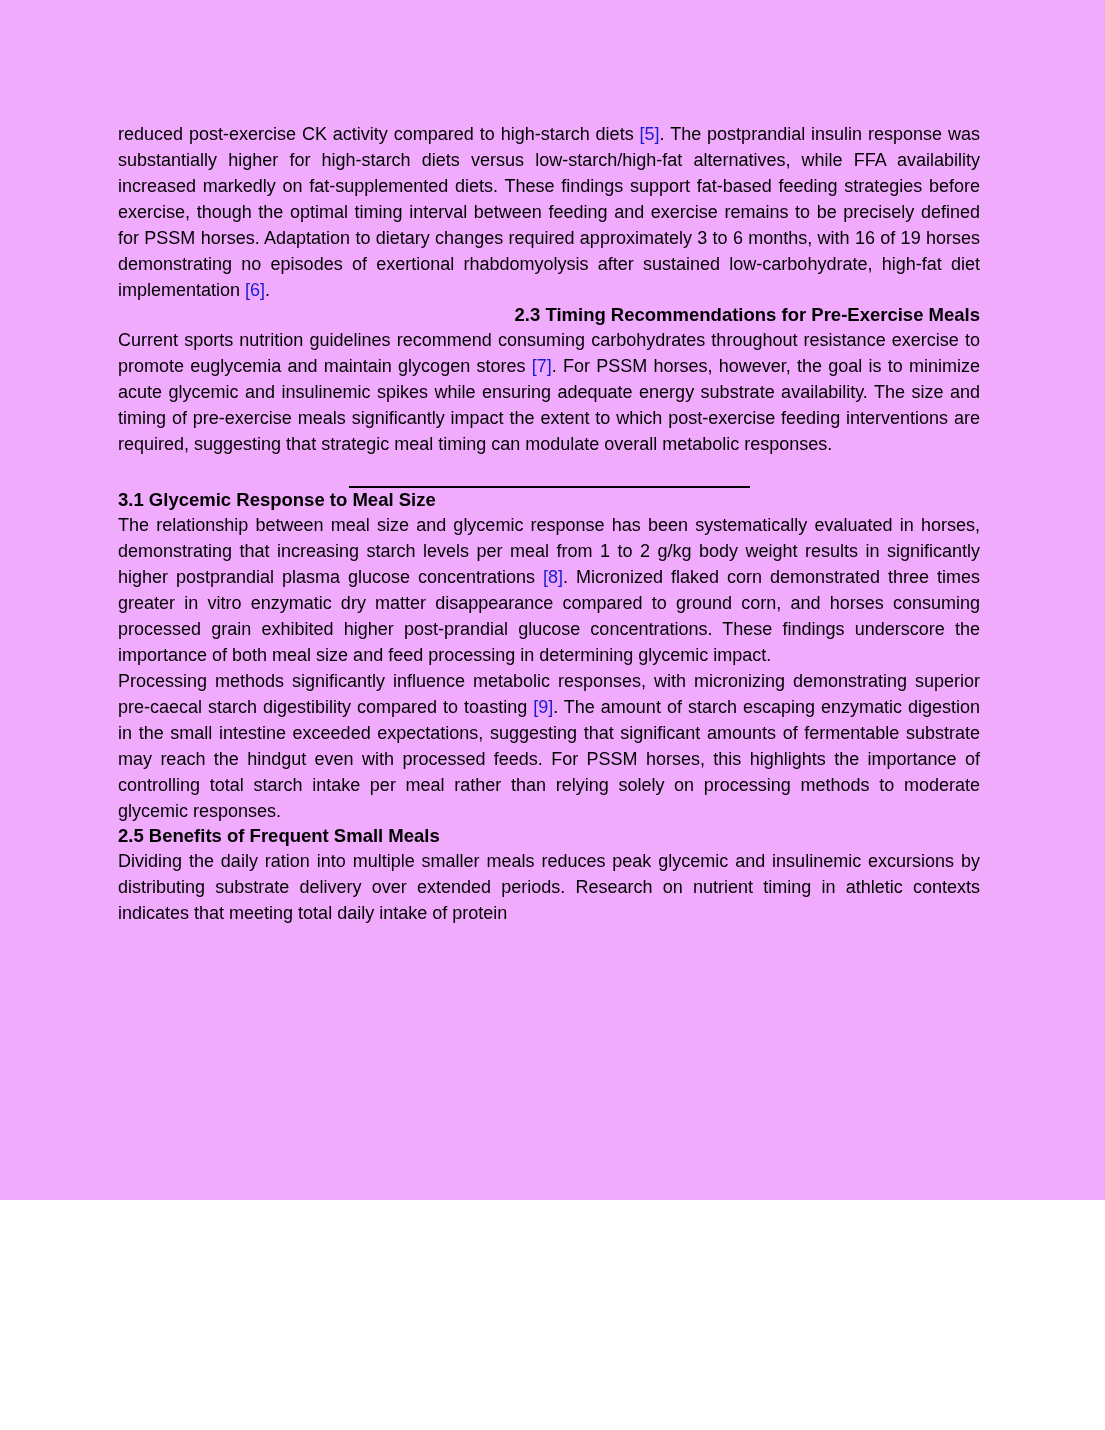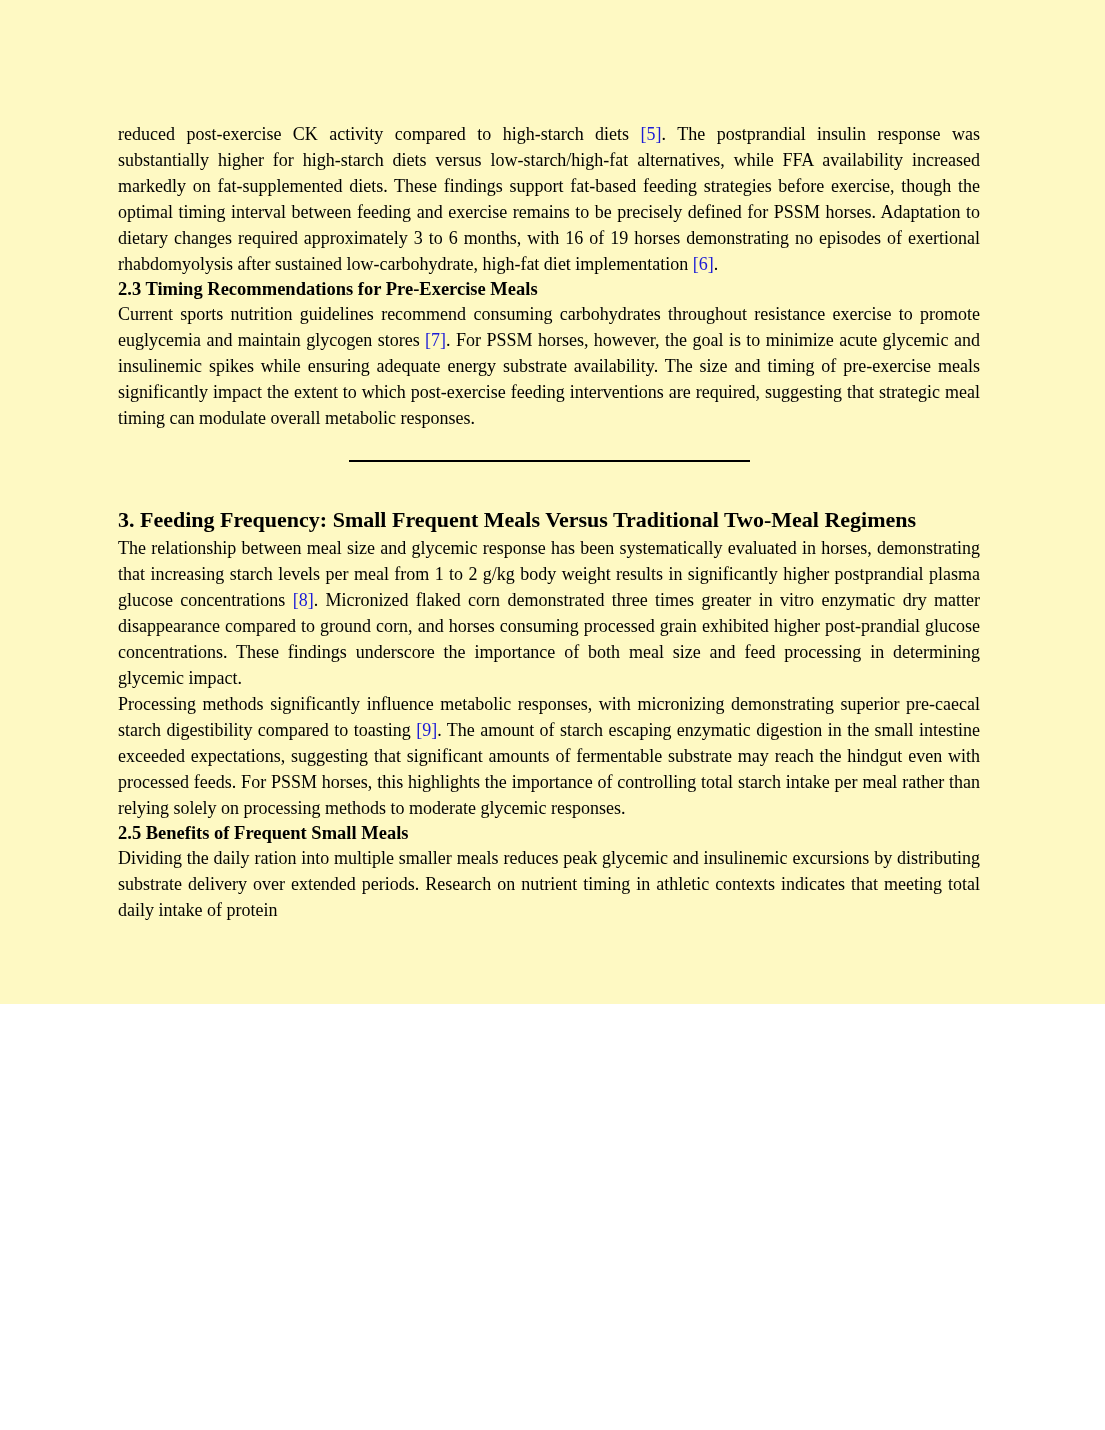--- a/index.html
+++ b/index.html
@@ -3,24 +3,24 @@
 <meta charset="utf-8">
 <style>
   html, body {
     margin: 0;
     padding: 0;
     background: #ffffff;
   }
   .page {
     position: relative;
     width: 1105px;
-    height: 1004px;
-    background: #fef9c3;
+    height: 1200px;
+    background: #f0abfc;
     color: #000000;
-    font-family: Liberation Serif, serif;
+    font-family: Liberation Sans, sans-serif;
     overflow: hidden;
   }
   .textblock {
     position: absolute;
     left: 118px;
     top: 121px;
     width: 862px;
   }
   p.body {
     margin: 0;
@@ -40,21 +40,21 @@
     line-height: 31px;
     font-weight: bold;
     text-align: justify;
   }
   h3.subsection {
     margin: 0;
     font-size: 18.5px;
     line-height: 24px;
     font-weight: bold;
   }
-  .h23 { margin-top: 40px; }
+  .h23 { margin-top: 40px; text-align: right; }
   .h31 { margin-top: 18px; }
   .h32 { margin-top: 36px; }
   .p2  { margin-top: 22px; }
   .p3  { margin-top: 16px; }
   .p4  { margin-top: 14px; }
   .p5  { margin-top: 18px; }
   .midrule {
     border: none;
     border-top: 2px solid #000000;
     width: 401px;
@@ -77,22 +77,22 @@
   <div class="textblock">
 
     <p class="body">reduced post-exercise CK activity compared to high-starch diets <span class="cite">[5]</span>.  The postprandial insulin response was substantially higher for high-starch diets versus low-starch/high-fat alternatives, while FFA availability increased markedly on fat-supplemented diets. These findings support fat-based feeding strategies before exercise, though the optimal timing interval between feeding and exercise remains to be precisely defined for PSSM horses.  Adaptation to dietary changes required approximately 3 to 6 months, with 16 of 19 horses demonstrating no episodes of exertional rhabdomyolysis after sustained low-carbohydrate, high-fat diet implementation <span class="cite">[6]</span>.</p>
 
     <h3 class="subsection h23">2.3 Timing Recommendations for Pre-Exercise Meals</h3>
 
     <p class="body p2">Current sports nutrition guidelines recommend consuming carbohydrates throughout resistance exercise to promote euglycemia and maintain glycogen stores <span class="cite">[7]</span>.  For PSSM horses, however, the goal is to minimize acute glycemic and insulinemic spikes while ensuring adequate energy substrate availability.  The size and timing of pre-exercise meals significantly impact the extent to which post-exercise feeding interventions are required, suggesting that strategic meal timing can modulate overall metabolic responses.</p>
 
     <hr class="midrule">
 
-    <h2 class="section">3.  Feeding Frequency: Small Frequent Meals Versus Traditional Two-Meal Regimens</h2>
 
+    <h3 class="subsection h31">3.1 Glycemic Response to Meal Size</h3>
 
     <p class="body p3">The relationship between meal size and glycemic response has been systematically evaluated in horses, demonstrating that increasing starch levels per meal from 1 to 2 g/kg body weight results in significantly higher postprandial plasma glucose concentrations <span class="cite">[8]</span>. Micronized flaked corn demonstrated three times greater in vitro enzymatic dry matter disappearance compared to ground corn, and horses consuming processed grain exhibited higher post-prandial glucose concentrations.  These findings underscore the importance of both meal size and feed processing in determining glycemic impact.</p>
 
     <p class="body p4">Processing methods significantly influence metabolic responses, with micronizing demonstrating superior pre-caecal starch digestibility compared to toasting <span class="cite">[9]</span>.  The amount of starch escaping enzymatic digestion in the small intestine exceeded expectations, suggesting that significant amounts of fermentable substrate may reach the hindgut even with processed feeds.  For PSSM horses, this highlights the importance of controlling total starch intake per meal rather than relying solely on processing methods to moderate glycemic responses.</p>
 
     <h3 class="subsection h32">2.5 Benefits of Frequent Small Meals</h3>
 
     <p class="body p5">Dividing the daily ration into multiple smaller meals reduces peak glycemic and insulinemic excursions by distributing substrate delivery over extended periods.  Research on nutrient timing in athletic contexts indicates that meeting total daily intake of protein</p>
 
   </div>

